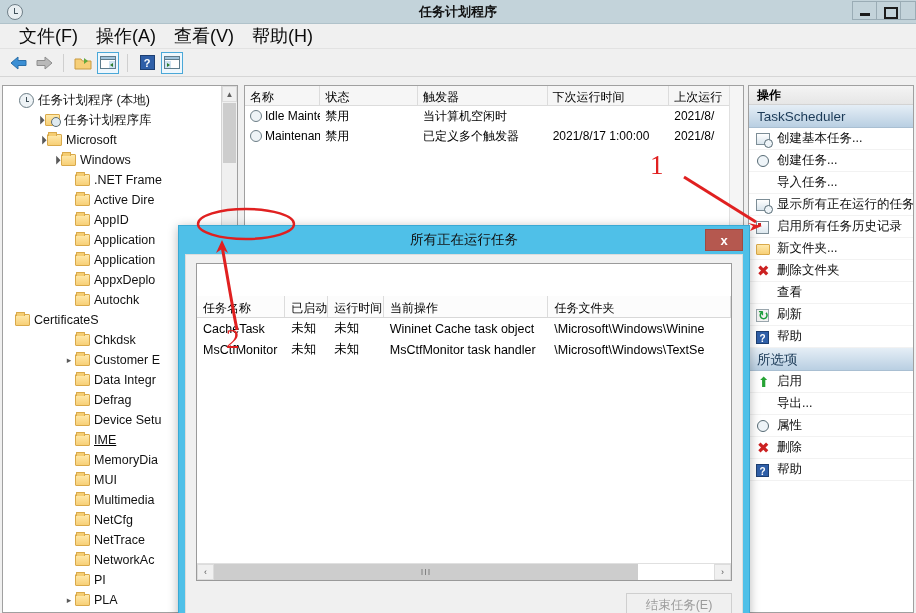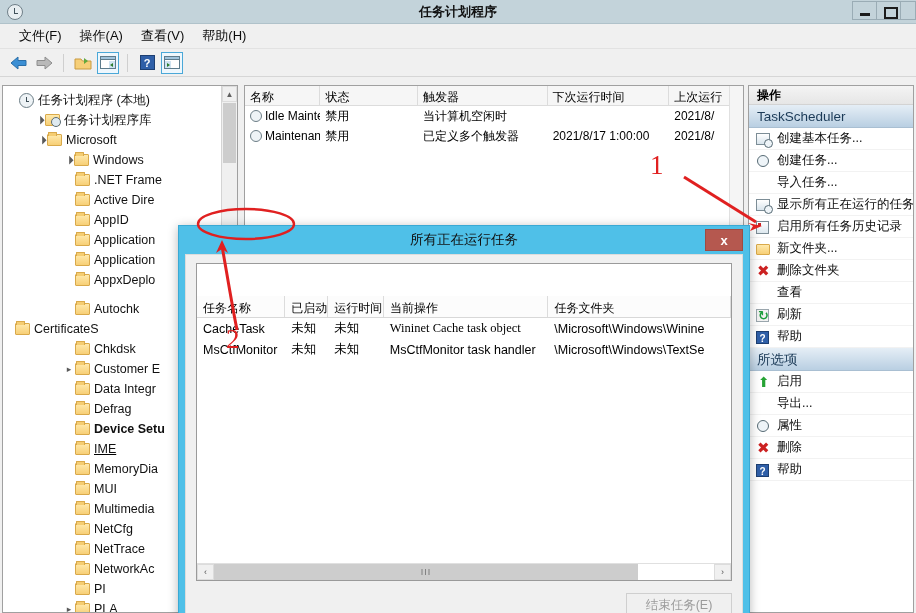--- a/index.html
+++ b/index.html
@@ -35,21 +35,21 @@
   .wbtn.min::after{ content:""; position:absolute; left:7px; top:11px; width:10px; height:3px; background:#1c1c1c; }
   .wbtn.max::after{ content:""; position:absolute; left:7px; top:5px; width:10px; height:8px; border:2px solid #1c1c1c; }
   .wbtn.close{ width:16px; background:#c3d3da; }
 
   
   .menubar{
     position:absolute; left:0; top:24px; width:916px; height:25px;
     background:#f0f0f0; border-bottom:1px solid #e2e2e2;
     display:flex; align-items:center; padding-left:10px;
   }
-  .menu-item{ font-size:13px; padding:3px 9px; color:#0b0b0b; cursor:default; }
+  .menu-item{ font-size:18px; padding:3px 9px; color:#0b0b0b; cursor:default; }
 
   
   .toolbar{
     position:absolute; left:0; top:49px; width:916px; height:28px;
     background:#f0f0f0; border-bottom:1px solid #d6d6d6;
     display:flex; align-items:center; padding-left:8px; gap:3px;
   }
   .tbsep{ width:1px; height:18px; background:#cfcfcf; margin:0 5px; }
   .tbtn{ width:22px; height:22px; position:relative; display:flex; align-items:center; justify-content:center; cursor:default; }
   .tbtn.framed{ border:1px solid #4aa8d8; background:#eef7fd; }
@@ -258,21 +258,21 @@
           <div class="tnode" style="padding-left: 18px; margin-left: 12px;">
             <span class="exp open"></span>
             <span class="libicon"></span>
             <span class="tlabel">任务计划程序库</span>
           </div>
           <div class="tnode" style="padding-left: 32px;">
             <span class="exp open"></span>
             <span class="ficon"></span>
             <span class="tlabel">Microsoft</span>
           </div>
-          <div class="tnode" style="padding-left: 59px;">
+          <div class="tnode" style="padding-left: 46px;">
             <span class="exp open"></span>
             <span class="ficon"></span>
             <span class="tlabel">Windows</span>
           </div>
           <div class="tnode" style="padding-left: 60px;">
             <span class="exp"></span>
             <span class="ficon"></span>
             <span class="tlabel">.NET Frame</span>
           </div>
           <div class="tnode" style="padding-left: 60px;">
@@ -293,21 +293,21 @@
           <div class="tnode" style="padding-left: 60px;">
             <span class="exp"></span>
             <span class="ficon"></span>
             <span class="tlabel">Application</span>
           </div>
           <div class="tnode" style="padding-left: 60px;">
             <span class="exp"></span>
             <span class="ficon"></span>
             <span class="tlabel">AppxDeplo</span>
           </div>
-          <div class="tnode" style="padding-left: 60px; margin-top: 9px;">
+          <div class="tnode" style="padding-left: 60px;">
             <span class="exp"></span>
             <span class="ficon"></span>
             <span class="tlabel">Autochk</span>
           </div>
           <div class="tnode" style="">
             <span class="exp"></span>
             <span class="ficon"></span>
             <span class="tlabel">CertificateS</span>
           </div>
           <div class="tnode" style="padding-left: 60px;">
@@ -323,21 +323,21 @@
           <div class="tnode" style="padding-left: 60px;">
             <span class="exp"></span>
             <span class="ficon"></span>
             <span class="tlabel">Data Integr</span>
           </div>
           <div class="tnode" style="padding-left: 60px;">
             <span class="exp"></span>
             <span class="ficon"></span>
             <span class="tlabel">Defrag</span>
           </div>
-          <div class="tnode" style="padding-left: 60px; font-weight: bold;">
+          <div class="tnode" style="padding-left: 60px;">
             <span class="exp"></span>
             <span class="ficon"></span>
             <span class="tlabel">Device Setu</span>
           </div>
           <div class="tnode" style="padding-left: 60px; text-decoration: underline;">
             <span class="exp"></span>
             <span class="ficon"></span>
             <span class="tlabel">IME</span>
           </div>
           <div class="tnode" style="padding-left: 60px;">
@@ -526,21 +526,21 @@
               <div class="dl-h" style="width: 46px;">已启动</div>
               <div class="dl-h" style="width: 60px;">运行时间</div>
               <div class="dl-h" style="width: 180px;">当前操作</div>
               <div class="dl-h" style="width: 200px;">任务文件夹</div>
             </div>
           <div id="dlg-rows">
               <div class="dl-row">
                 <div class="dl-c" style="width: 96px;">CacheTask</div>
                 <div class="dl-c" style="width: 46px;">未知</div>
                 <div class="dl-c" style="width: 60px;">未知</div>
-                <div class="dl-c" style="width: 180px; font-family: Liberation Serif, serif;">Wininet Cache task object</div>
+                <div class="dl-c" style="width: 180px;">Wininet Cache task object</div>
                 <div class="dl-c" style="width: 200px;">\Microsoft\Windows\Winine</div>
               </div>
               <div class="dl-row">
                 <div class="dl-c" style="width: 96px;">MsCtfMonitor</div>
                 <div class="dl-c" style="width: 46px;">未知</div>
                 <div class="dl-c" style="width: 60px;">未知</div>
                 <div class="dl-c" style="width: 180px;">MsCtfMonitor task handler</div>
                 <div class="dl-c" style="width: 200px;">\Microsoft\Windows\TextSe</div>
               </div>
             </div>

